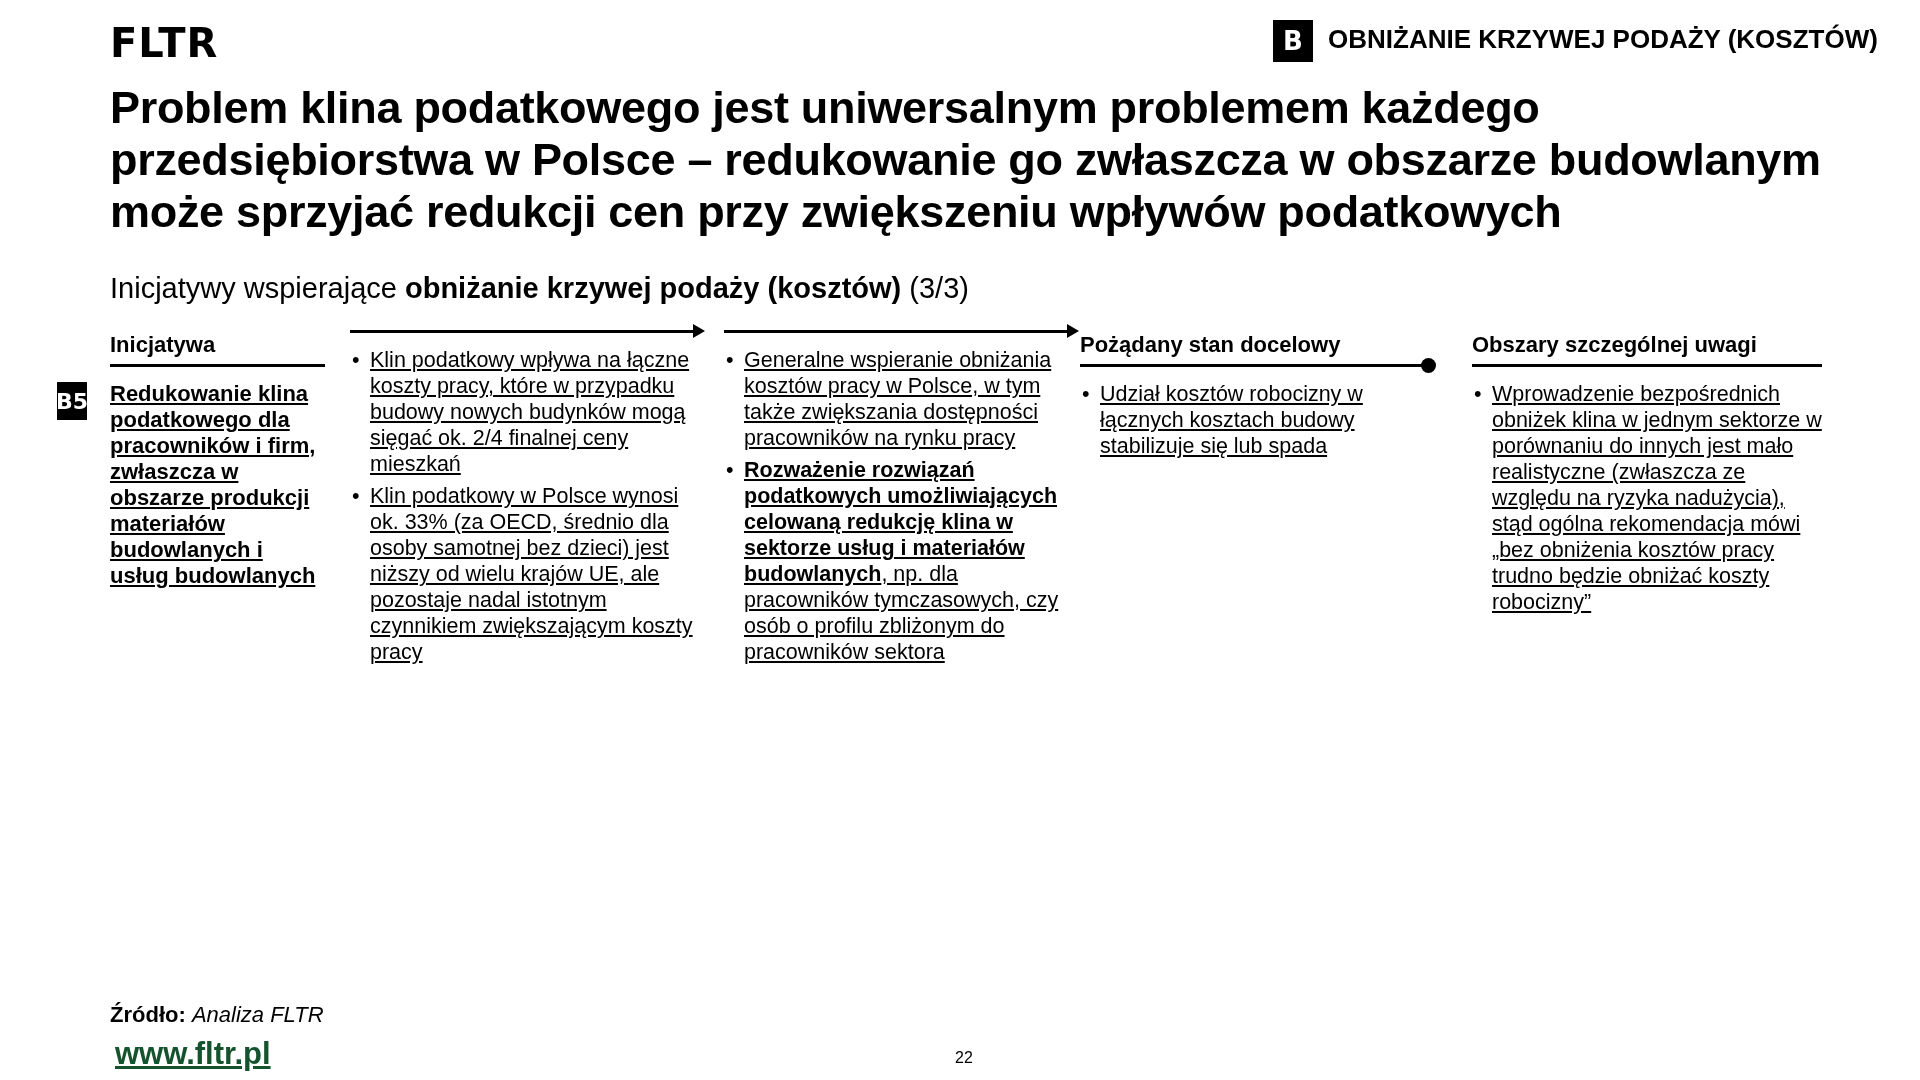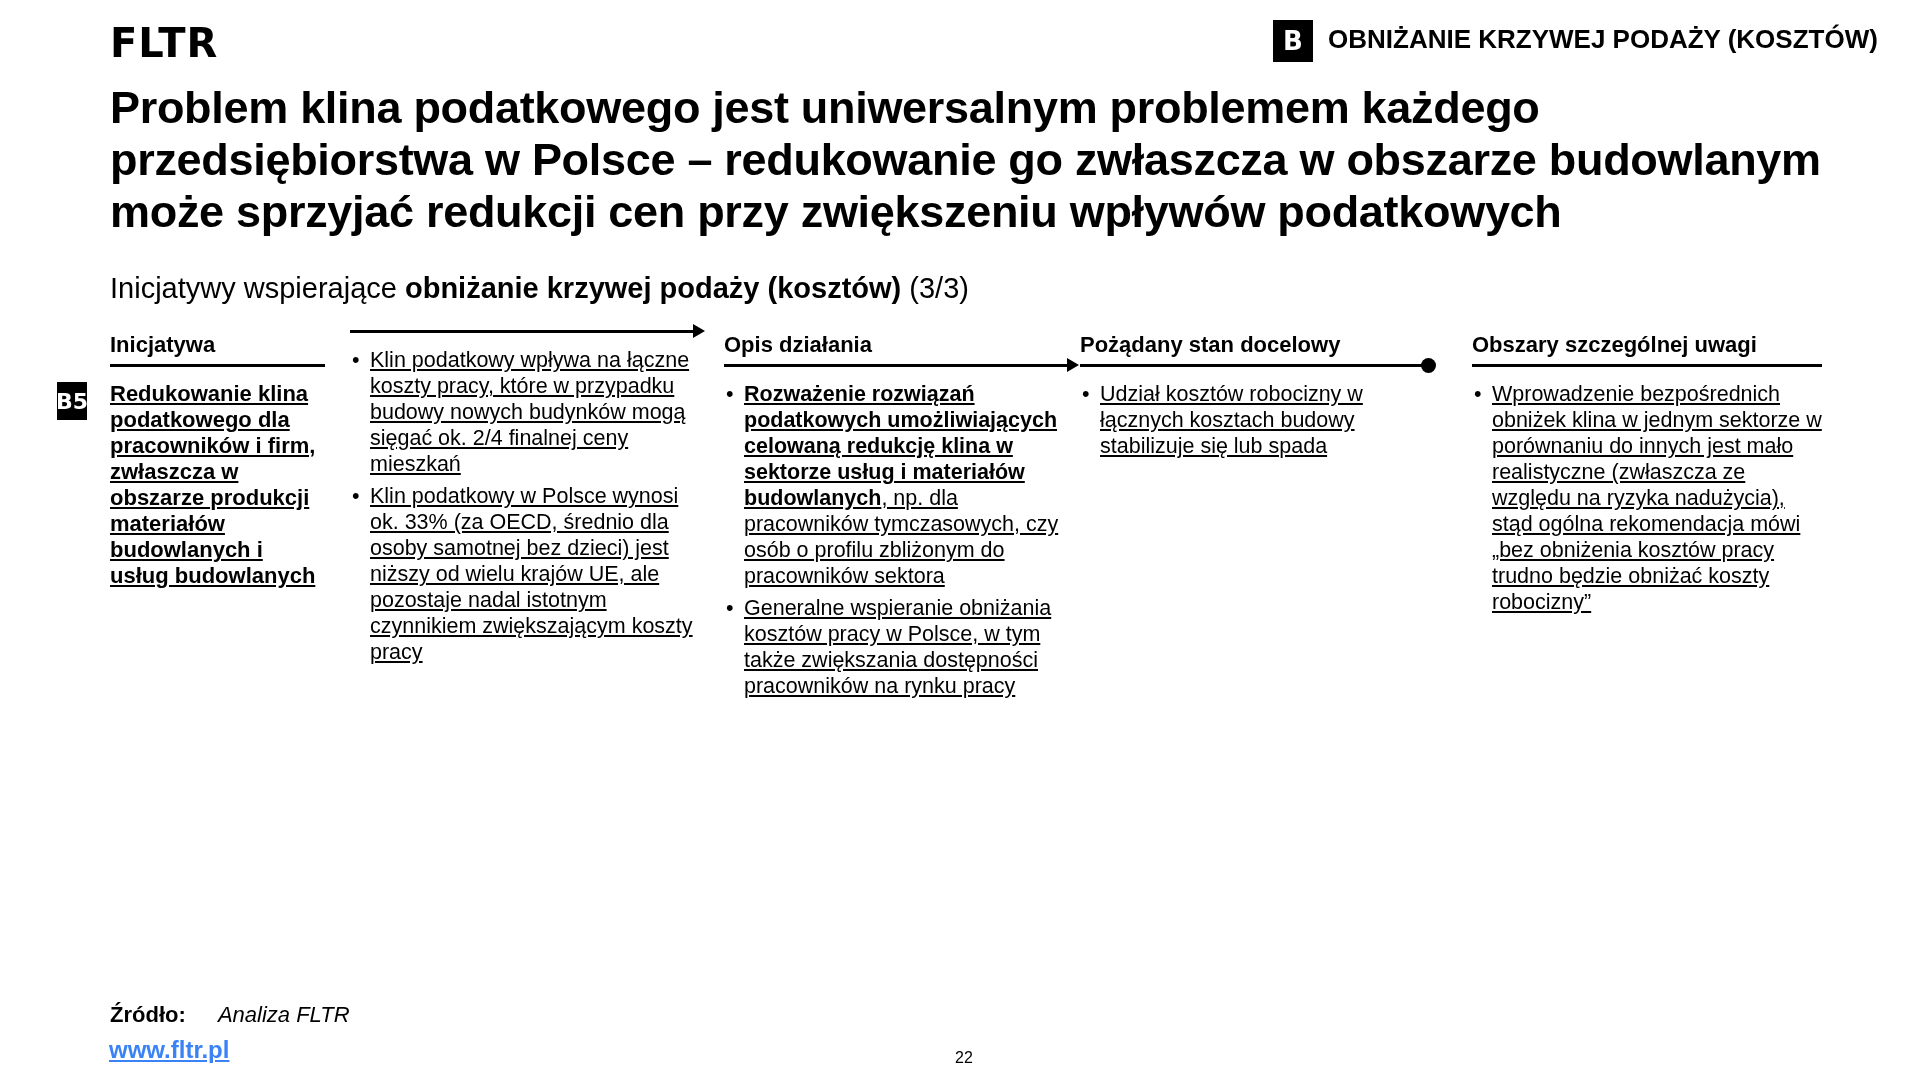--- a/index.html
+++ b/index.html
@@ -26,22 +26,22 @@
   .col-body { margin-top: 14px; font-size: 21.5px; line-height: 26px; text-decoration: underline; }
   .col-body ul { list-style: none; margin: 0; padding: 0; }
   .col-body li { position: relative; padding-left: 20px; margin-bottom: 6px; }
   .col-body li::before { content: "•"; position: absolute; left: 2px; top: 0; }
   .initiative { font-weight: bold; font-size: 22px; line-height: 26px; }
   #b5-badge { left: 57px; top: 382px; width: 30px; height: 38px; background: #000; color: #fff; font-weight: bold;
           font-size: 22px; display: flex; align-items: center; justify-content: center;
           font-family: "DejaVu Sans", sans-serif; }
   #source { left: 110px; top: 1002px; font-size: 22px; }
   #source .lbl { font-weight: bold; }
-  #source .val { font-style: italic; margin-left: 26px; }
-  #url { left: 109px; top: 1036px; font-size: 24px; font-weight: bold; text-decoration: underline; color: #3b82f6; }
+  #source .val { font-style: italic; }
+  #url { left: 115px; top: 1036px; font-size: 31px; font-weight: bold; text-decoration: underline; color: #14532d; }
   #page-num { left: 955px; top: 1049px; font-size: 16px; }
 </style>
 </head>
 <body>
 
 <div id="logo" class="abs">FLTR</div>
 <div id="section-badge" class="abs">B</div>
 <div id="section-title" class="abs">OBNIŻANIE KRZYWEJ PODAŻY (KOSZTÓW)</div>
 
 <div id="main-title" class="abs">Problem klina podatkowego jest uniwersalnym problemem każdego przedsiębiorstwa w Polsce – redukowanie go zwłaszcza w obszarze budowlanym może sprzyjać redukcji cen przy zwiększeniu wpływów podatkowych</div>
@@ -62,26 +62,25 @@
   <div class="rule arrow"></div>
   <div class="col-body">
     <ul>
       <li>Klin podatkowy wpływa na łączne koszty pracy, które w przypadku budowy nowych budynków mogą sięgać ok. 2/4 finalnej ceny mieszkań</li>
       <li>Klin podatkowy w Polsce wynosi ok. 33% (za OECD, średnio dla osoby samotnej bez dzieci) jest niższy od wielu krajów UE, ale pozostaje nadal istotnym czynnikiem zwiększającym koszty pracy</li>
     </ul>
   </div>
 </div>
 
 <div class="col" style="left:724px; width:345px;">
-  <div class="col-head">Opis działania</div>
   <div class="rule arrow"></div>
   <div class="col-body">
     <ul>
+      <li>Generalne wspieranie obniżania kosztów pracy w Polsce, w tym także zwiększania dostępności pracowników na rynku pracy</li>
       <li><b>Rozważenie rozwiązań podatkowych umożliwiających celowaną redukcję klina w sektorze usług i materiałów budowlanych</b><span>, np. dla pracowników tymczasowych, czy osób o profilu zbliżonym do pracowników sektora</span></li>
-      <li>Generalne wspieranie obniżania kosztów pracy w Polsce, w tym także zwiększania dostępności pracowników na rynku pracy</li>
     </ul>
   </div>
 </div>
 
 <div class="col" style="left:1080px; width:348px;">
   <div class="col-head">Pożądany stan docelowy</div>
   <div class="rule dot"></div>
   <div class="col-body">
     <ul>
       <li>Udział kosztów robocizny w łącznych kosztach budowy stabilizuje się lub spada</li>

